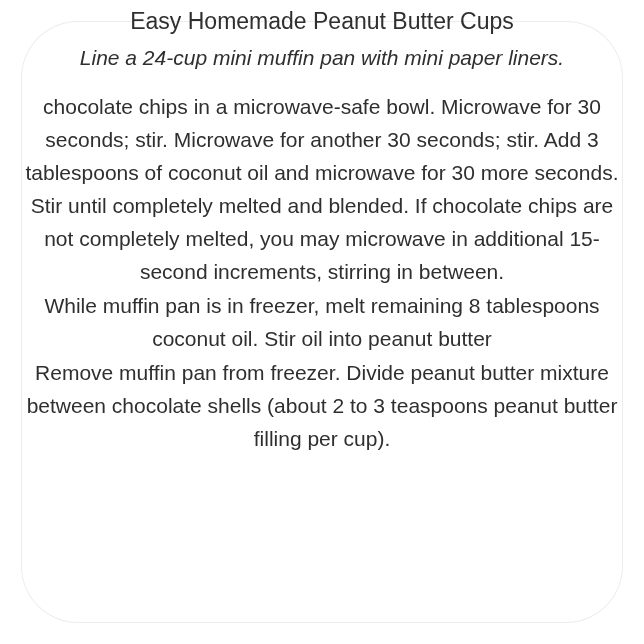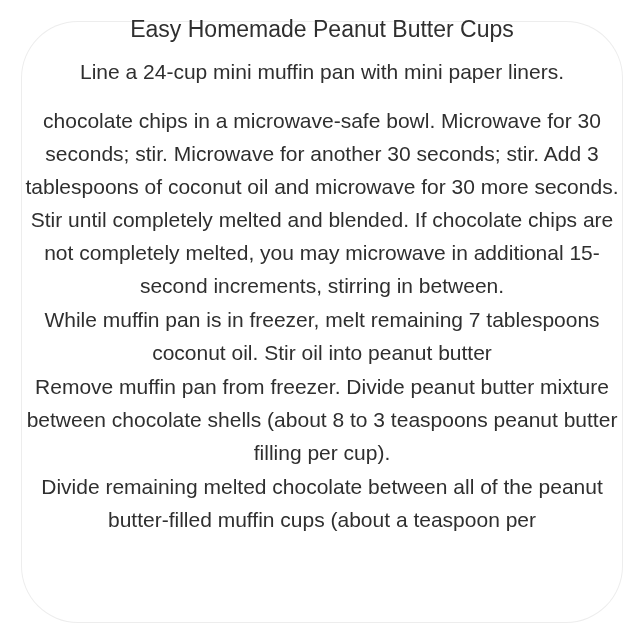--- a/index.html
+++ b/index.html
@@ -33,55 +33,54 @@
     box-sizing: border-box;
   }
   
   #text-block {
     position: absolute;
     left: 0px;
     top: 0px;
     width: 644px;
     height: 644px;
     box-sizing: border-box;
-    padding: 11px 14px;
+    padding: 3px 14px;
     text-align: center;
     color: #2b2b2b;
     overflow: hidden;
   }
   .title {
     font-size: 23px;
     line-height: 32px;
     color: #2f2f2f;
     margin: 0;
     padding-top: 2px;
     white-space: nowrap;
   }
   .para {
     font-size: 21px;
     line-height: 33px;
     margin: 0;
     color: #2f2f2f;
   }
-  .p1 { margin-top: 10px; }
+  .p1 { margin-top: 4px; font-style: italic; }
   .p2 { margin-top: 16px; }
   .p3 { margin-top: 1px; }
   .p4 { margin-top: 1px; }
   .p5 { margin-top: 1px; }
   .p6 { margin-top: 1px; }
 </style>
 </head>
 <body>
 
 <div id="sticker">
 
   <div id="card"></div>
 
   <div id="text-block">
     <div class="title">Easy Homemade Peanut Butter Cups</div>
     <p class="para p1">Line a 24-cup mini muffin pan with mini paper liners.</p>
     <p class="para p2">chocolate chips in a microwave-safe bowl. Microwave for 30 seconds; stir. Microwave for another 30 seconds; stir. Add 3 tablespoons of coconut oil and microwave for 30 more seconds. Stir until completely melted and blended. If chocolate chips are not completely melted, you may microwave in additional 15-second increments, stirring in between.</p>
-    <p class="para p4">While muffin pan is in freezer, melt remaining 7 tablespoons coconut oil. Stir oil into peanut butter</p>
-    <p class="para p5">Remove muffin pan from freezer. Divide peanut butter mixture between chocolate shells (about 8 to 3 teaspoons peanut butter filling per cup).</p>
-    <p class="para p6">Divide remaining melted chocolate between all of the peanut butter-filled muffin cups (about a teaspoon per</p>
+    <p class="para p4">While muffin pan is in freezer, melt remaining 8 tablespoons coconut oil. Stir oil into peanut butter</p>
+    <p class="para p5">Remove muffin pan from freezer. Divide peanut butter mixture between chocolate shells (about 2 to 3 teaspoons peanut butter filling per cup).</p>
   </div>
 
 </div>
 
 </body></html>

